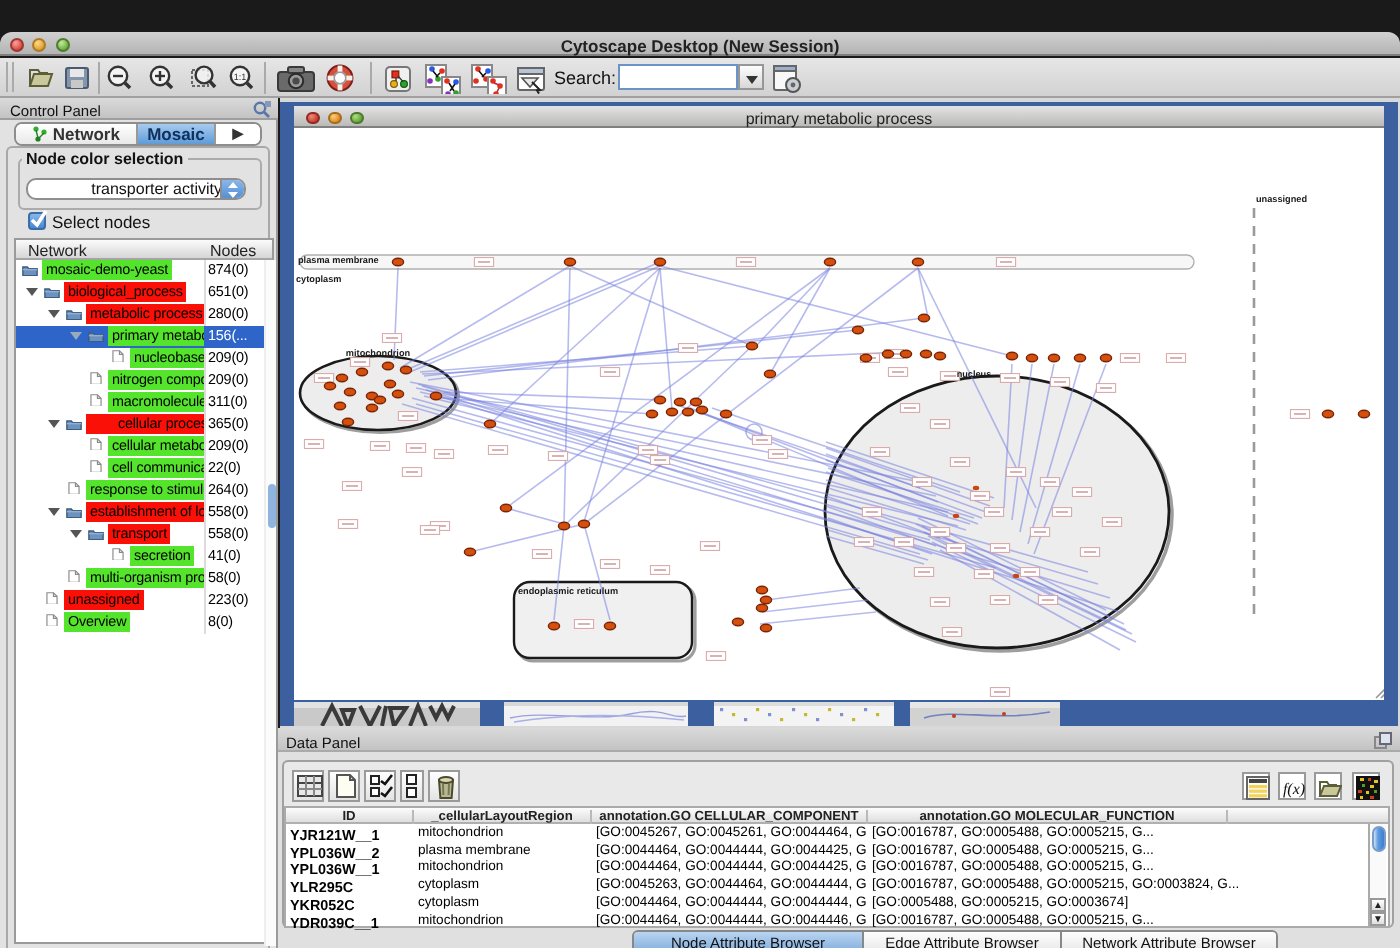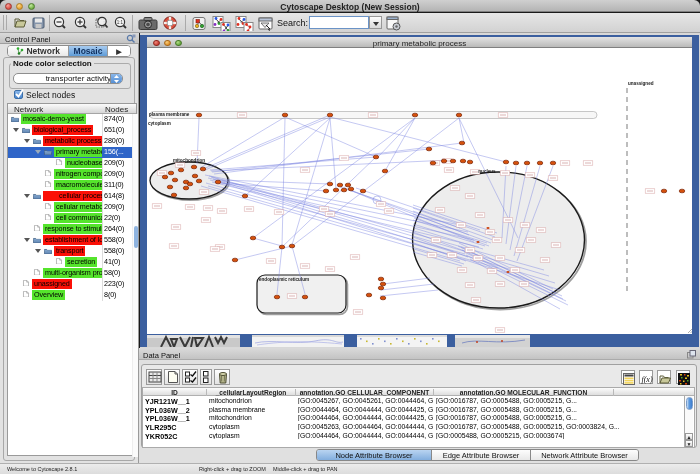--- a/index.html
+++ b/index.html
@@ -1,16 +1,16 @@
 <!DOCTYPE html>
 <html><head><meta charset="utf-8">
 <style>
 *{margin:0;padding:0;box-sizing:border-box;}
 html,body{width:700px;height:474px;overflow:hidden;background:#1a1a1a;font-family:"Liberation Sans",sans-serif;}
-#app{position:absolute;left:0;top:0;width:700px;height:364px;}
+#app{position:absolute;left:0;top:16px;width:700px;height:364px;}
 
 #titlebar{position:absolute;left:0;top:0;width:700px;height:12px;background:linear-gradient(#d0d0d0,#b4b4b4);border-bottom:1px solid #7f7f7f;border-radius:6px 6px 0 0;}
 .light{position:absolute;top:2.5px;width:7px;height:7px;border-radius:50%;}
 #titletext{position:absolute;left:0;top:1.5px;width:700px;text-align:center;font-size:8.5px;font-weight:bold;color:#222;}
 
 #toolbar{position:absolute;left:0;top:13px;width:700px;height:20px;background:linear-gradient(#e6e6e6,#d2d2d2);border-bottom:1px solid #a0a0a0;}
 .tsep{position:absolute;top:2px;height:15px;width:1px;background:#aaa;}
 .ticon{position:absolute;top:2px;}
 #searchlbl{position:absolute;left:277px;top:5px;font-size:9px;color:#111;}
 #searchbox{position:absolute;left:309px;top:3px;width:60px;height:13px;background:#fff;border:1px solid #6a93c7;}
@@ -305,21 +305,21 @@
           <span class="lbl green" style="left:46px;max-width:48px;">macromolecule</span>
           <span class="cnt" style="">311(0)</span>
         </div>
         <div class="trow" style="top:86.5px;">
           <span class="arr" style="left:16px;"></span>
           <svg class="foldr" style="left:25px;" width="9" height="7" viewBox="0 0 9 7">
             <path d="M0.5 1.5 L3 1.5 L3.8 2.5 L8.5 2.5 L8.5 6.5 L0.5 6.5 Z" fill="#6d92bd" stroke="#3c5c80" stroke-width="0.8"></path>
             <path d="M0.5 3 L8.5 3" stroke="#8fb0d4" stroke-width="0.8"></path>
           </svg>
           <span class="lbl red" style="left:35px;max-width:59px;padding-left:16px;">cellular process</span>
-          <span class="cnt" style="">614(8)</span>
+          <span class="cnt" style="">365(0)</span>
         </div>
         <div class="trow" style="top:97.5px;">
           <svg class="foldr" style="left:36px;top:1px;" width="8" height="9" viewBox="0 0 8 9">
             <path d="M0.5 0.5 L5 0.5 L7.5 3 L7.5 8.5 L0.5 8.5 Z" fill="#fff" stroke="#8a8a8a" stroke-width="0.8"></path>
             <path d="M5 0.5 L5 3 L7.5 3" fill="none" stroke="#8a8a8a" stroke-width="0.8"></path>
           </svg>
           <span class="lbl green" style="left:46px;max-width:48px;">cellular metabol</span>
           <span class="cnt" style="">209(0)</span>
         </div>
         <div class="trow" style="top:108.5px;">
@@ -819,20 +819,26 @@
           <div class="dc" style="left:66px;width:86px;">cytoplasm</div>
           <div class="dc" style="left:155px;width:135px;">[GO:0045263, GO:0044464, GO:0044444, G...</div>
           <div class="dc" style="left:293px;width:186px;">[GO:0016787, GO:0005488, GO:0005215, GO:0003824, G...</div>
         </div>
         <div class="drow" style="top:43.3px;padding-left:25px;">
           <div class="dc" style="left:2px;width:61px;font-weight:bold;font-size:7.2px;">YKR052C</div>
           <div class="dc" style="left:66px;width:86px;">cytoplasm</div>
           <div class="dc" style="left:155px;width:135px;">[GO:0044464, GO:0044444, GO:0044444, G...</div>
           <div class="dc" style="left:293px;width:186px;">[GO:0005488, GO:0005215, GO:0003674]</div>
         </div>
+        <div class="drow" style="top:52px;">
+          <div class="dc" style="left:2px;width:61px;font-weight:bold;font-size:7.2px;">YDR039C__1</div>
+          <div class="dc" style="left:66px;width:86px;">mitochondrion</div>
+          <div class="dc" style="left:155px;width:135px;">[GO:0044464, GO:0044444, GO:0044446, G...</div>
+          <div class="dc" style="left:293px;width:186px;">[GO:0016787, GO:0005488, GO:0005215, G...</div>
+        </div>
   <div id="dscroll">
           <div id="dthumb"></div>
         </div>
   <div class="dsb" style="top:45px;right:1px;">▲</div>
   <div class="dsb" style="top:52px;right:1px;">▼</div>
  </div>
  <div id="dtabs">
   <div class="dtab dtabsel" style="width:114px;">Node Attribute Browser</div>
   <div class="dtab" style="border-left:1px solid #888;width:99px;">Edge Attribute Browser</div>
   <div class="dtab" style="border-left:1px solid #888;width:108px;">Network Attribute Browser</div>

